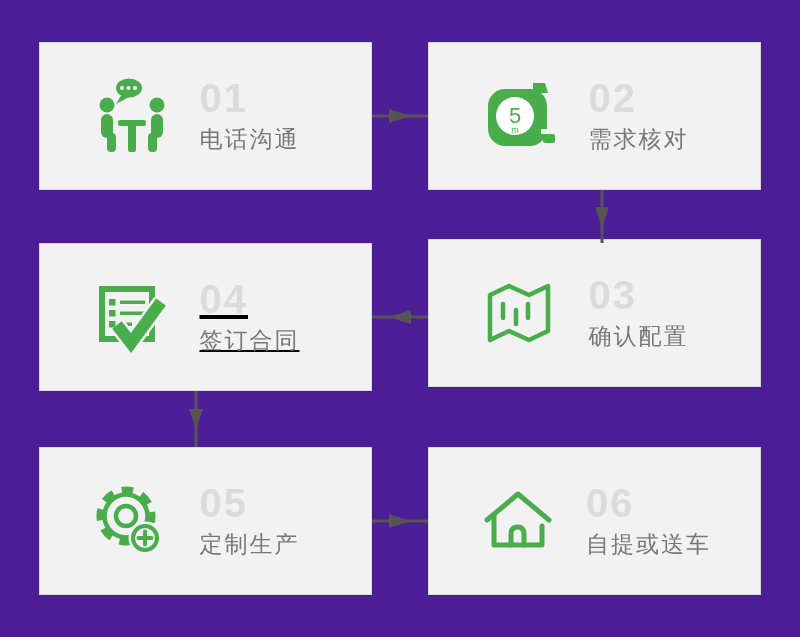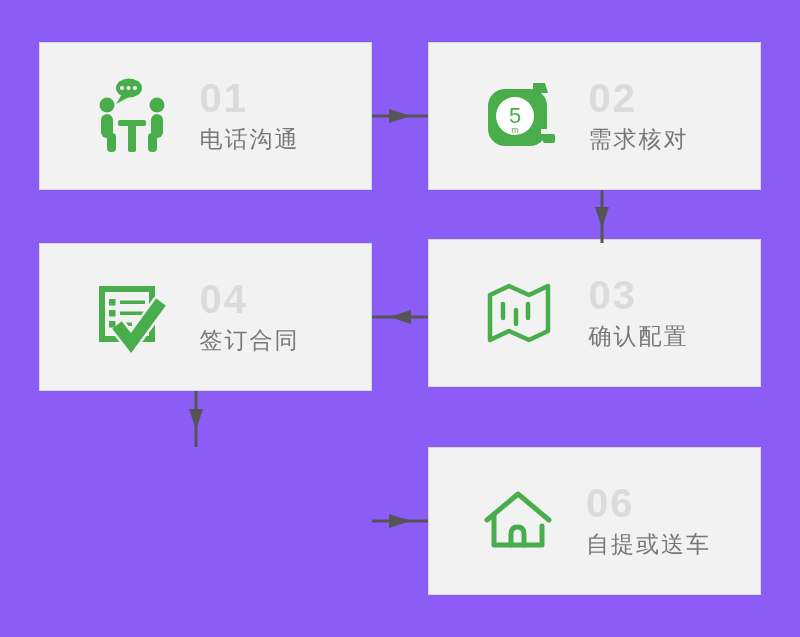--- a/index.html
+++ b/index.html
@@ -1,28 +1,28 @@
 <!DOCTYPE html>
 <html><head>
 <meta charset="utf-8">
 <style>
   html,body{margin:0;padding:0;background:#ffffff;}
   .stage{
-    position:relative;width:800px;height:637px;background:#8b5cf6;overflow:hidden;
+    position:relative;width:800px;height:637px;background:#4c1d95;overflow:hidden;
     font-family:"Liberation Sans","DejaVu Sans",sans-serif;
   }
   .card{
     position:absolute;width:333px;height:148px;
     background:#f2f2f2;border:1px solid #d8d8d8;box-sizing:border-box;
     display:flex;align-items:center;justify-content:center;gap:28px;
   }
   .c1{left:39px;top:42px;}
   .c2{left:428px;top:42px;}
   .c3{left:428px;top:239px;}
-  .c4{left:39px;top:243px;}
+  .c4{left:39px;top:243px;text-decoration:underline;}
   .c5{left:39px;top:447px;}
   .c6{left:428px;top:447px;align-items:center;}
   .icon-wrap{width:80px;height:80px;flex:0 0 auto;}
   .icon-wrap svg{display:block;width:100%;height:100%;}
   .txt{display:flex;flex-direction:column;align-items:flex-start;min-width:120px;}
   .num{
     font-size:40px;font-weight:bold;color:#dbdbdb;line-height:1;
     letter-spacing:2px;
   }
   .lbl{
@@ -108,20 +108,37 @@
         <path d="M25 48 L39 66 L69 25" fill="none" stroke="#f2f2f2" stroke-width="17"></path>
         <path d="M25 48 L39 66 L69 25" fill="none" stroke="#4aad4b" stroke-width="12"></path>
       </svg>
     </div>
     <div class="txt">
       <div class="num">04</div>
       <div class="lbl">签订合同</div>
     </div>
   </article>
 
+  <article class="card c5">
+    <div class="icon-wrap">
+      <svg viewBox="0 0 80 80">
+        <circle cx="34" cy="35" r="26" fill="none" stroke="#4aad4b" stroke-width="7" stroke-dasharray="11.5 8.9" stroke-dashoffset="5"></circle>
+        <circle cx="34" cy="35" r="21.5" fill="none" stroke="#4aad4b" stroke-width="4.5"></circle>
+        <circle cx="34" cy="35" r="10" fill="none" stroke="#4aad4b" stroke-width="4.5"></circle>
+        <circle cx="53" cy="57" r="16.5" fill="#f2f2f2"></circle>
+        <circle cx="53" cy="57" r="12" fill="#f2f2f2" stroke="#4aad4b" stroke-width="4"></circle>
+        <line x1="46.5" y1="57" x2="59.5" y2="57" stroke="#4aad4b" stroke-width="4" stroke-linecap="round"></line>
+        <line x1="53" y1="50.5" x2="53" y2="63.5" stroke="#4aad4b" stroke-width="4" stroke-linecap="round"></line>
+      </svg>
+    </div>
+    <div class="txt">
+      <div class="num">05</div>
+      <div class="lbl">定制生产</div>
+    </div>
+  </article>
 
   <article class="card c6">
     <div class="icon-wrap">
       <svg viewBox="0 0 80 80" fill="none" stroke="#4aad4b" stroke-width="5" stroke-linecap="round" stroke-linejoin="round">
         <path d="M9 39 L40 13 L71 39"></path>
         <path d="M16 34 L16 64 L64 64 L64 45"></path>
         <path d="M33 64 L33 53 Q33 46 39.5 46 Q46 46 46 53 L46 64"></path>
       </svg>
     </div>
     <div class="txt">

